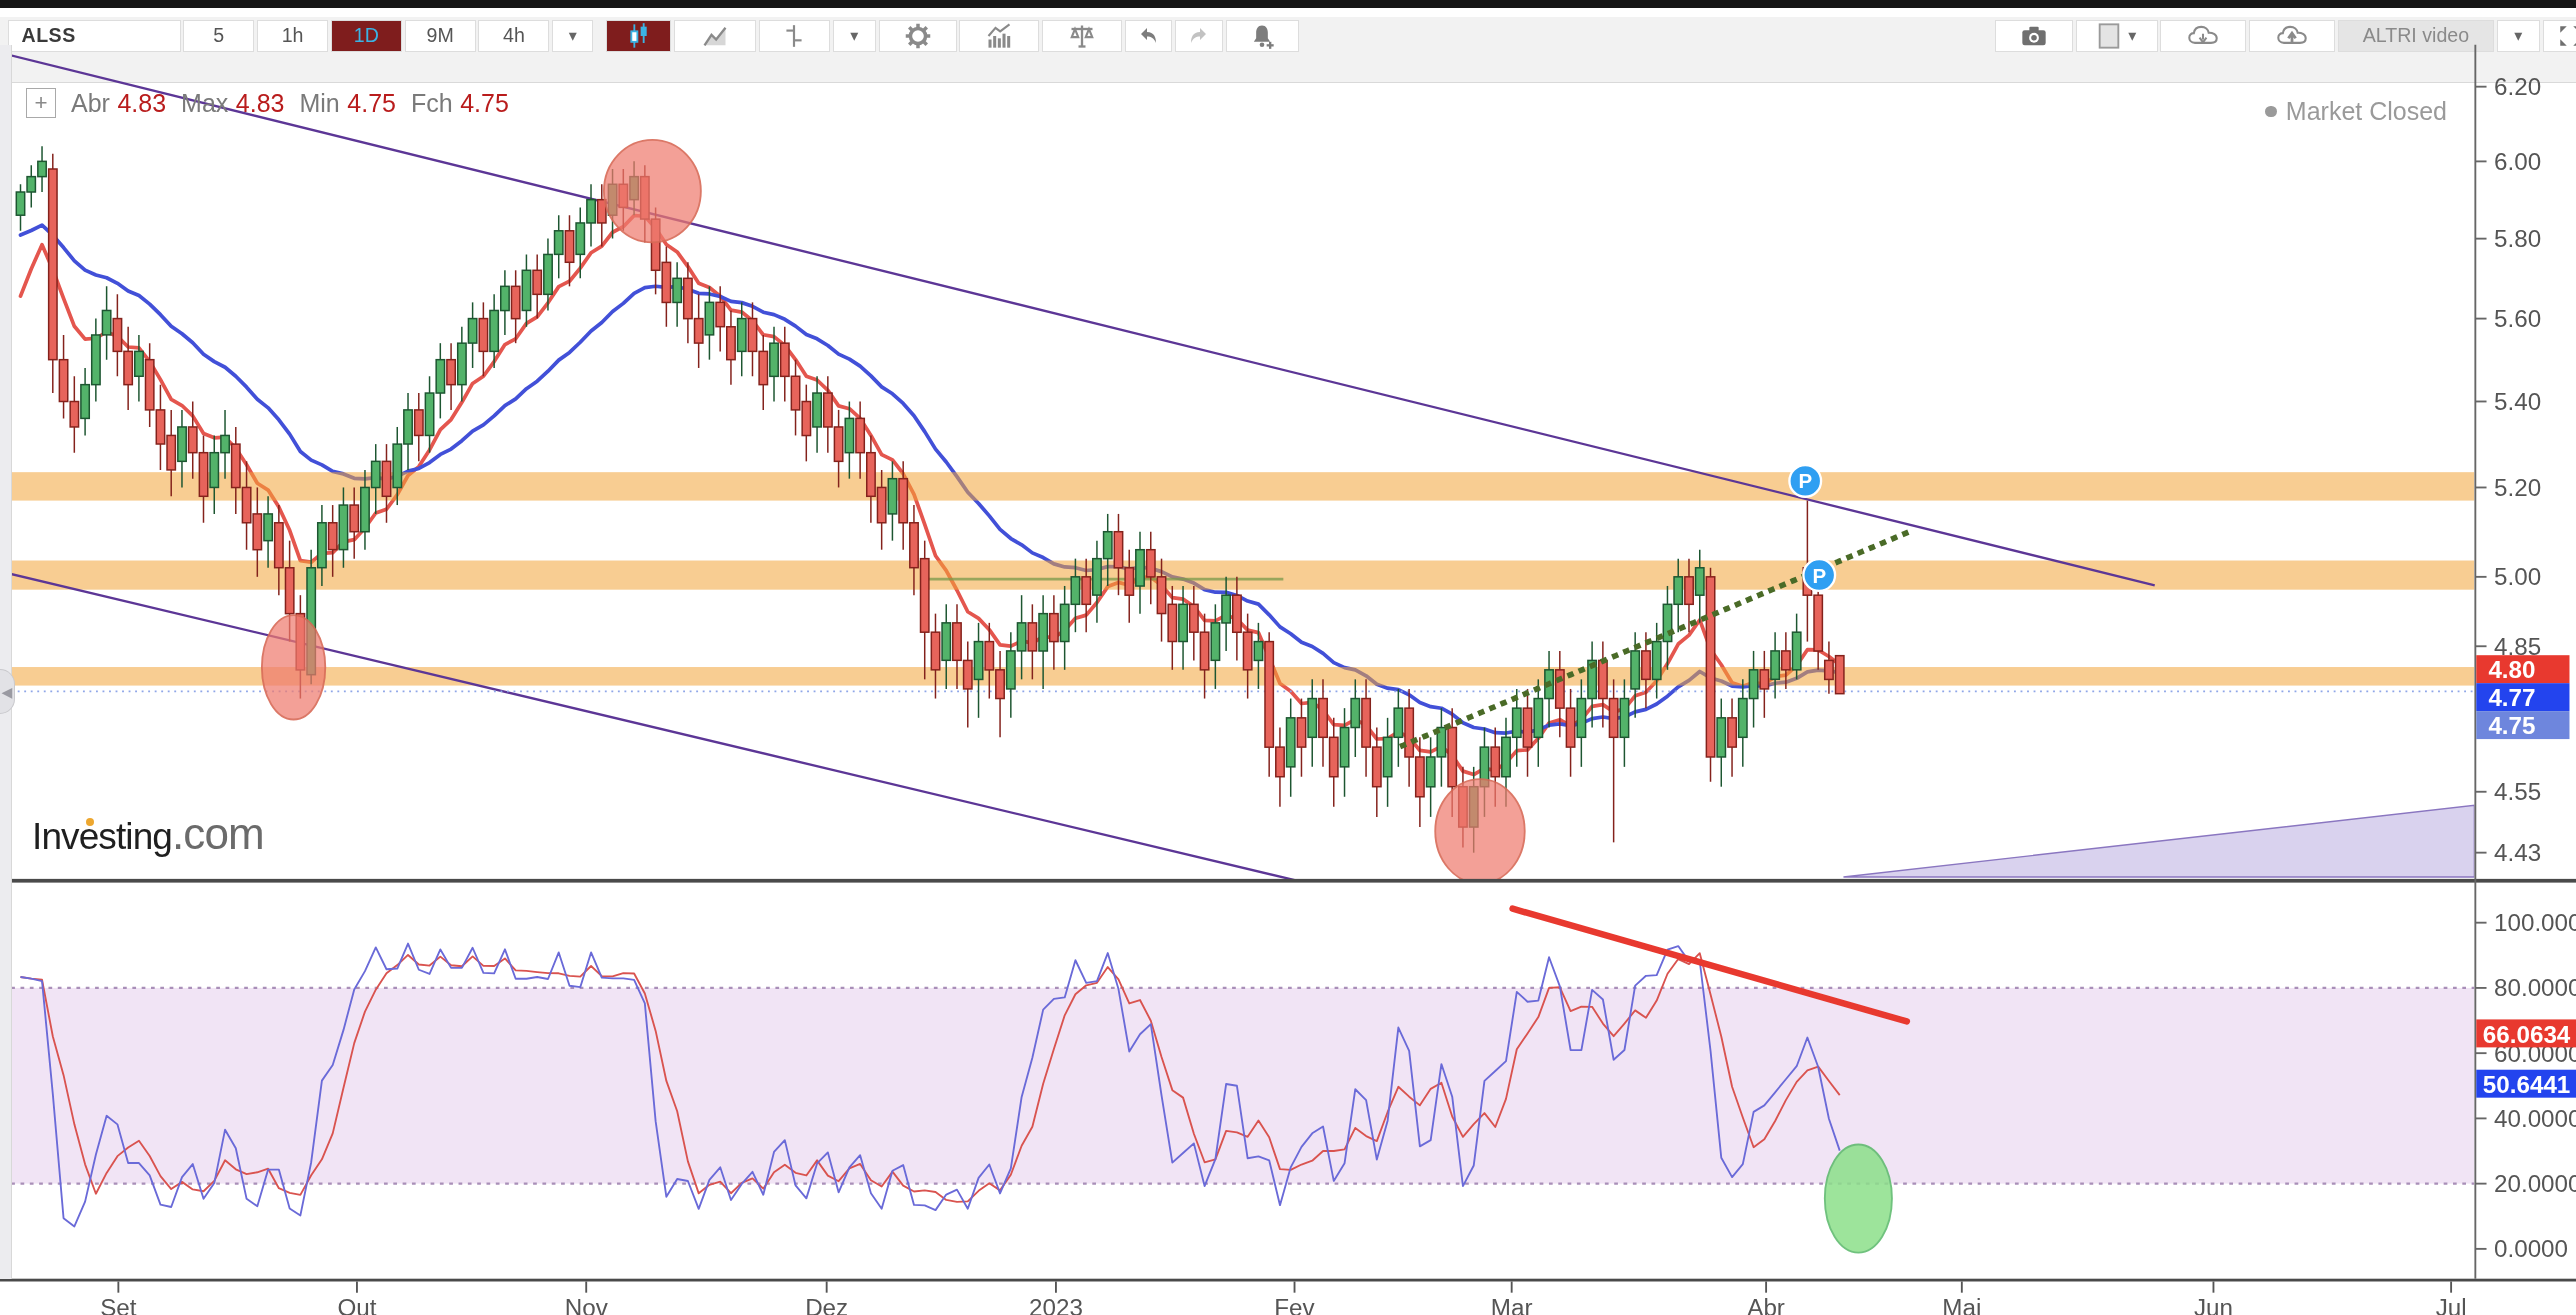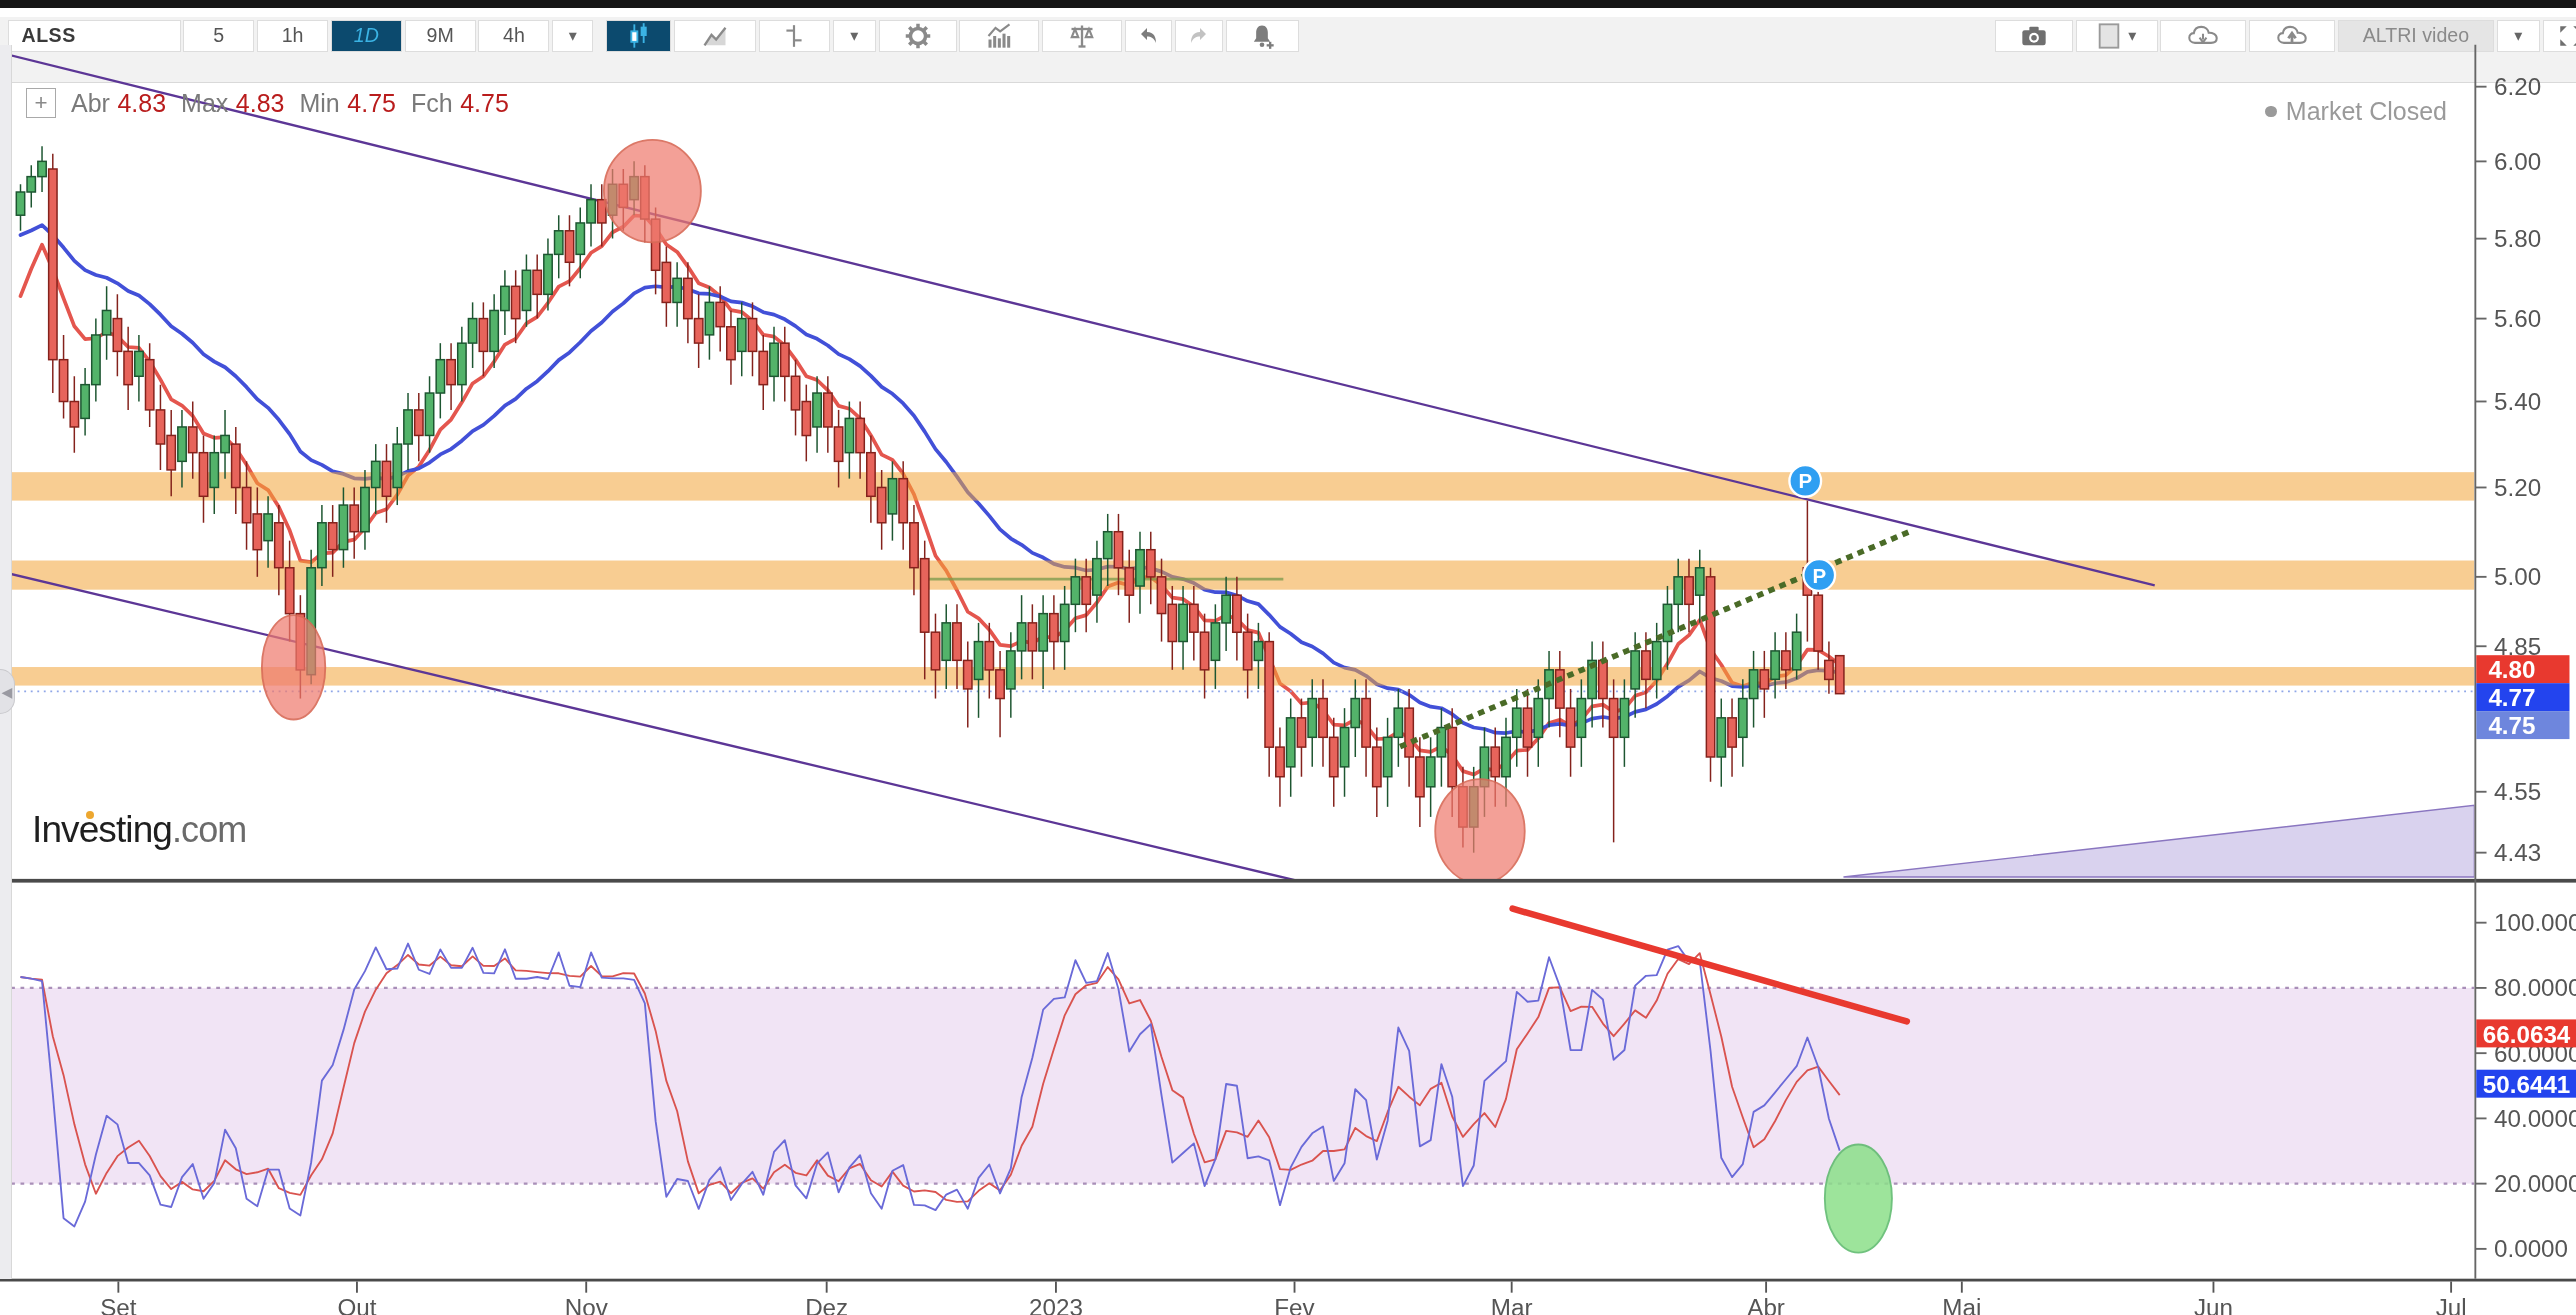--- a/index.html
+++ b/index.html
@@ -6,41 +6,41 @@
   .app{position:relative;width:2576px;height:1316px;background:#fff;overflow:hidden;
        font-family:"Liberation Sans","DejaVu Sans",sans-serif;}
   .topstrip{position:absolute;left:0;top:0;width:2576px;height:7.5px;background:#161616;}
   .toolbar{position:absolute;left:0;top:17px;width:2576px;height:37px;background:#f2f2f2;
            border-bottom:0.9px solid #d9d9d9;display:flex;align-items:flex-start;padding:14px;}
   .tb{display:flex;gap:2.8px;position:absolute;top:2.8px;}
   .tb-left{left:7.5px;}
   .tb-right{right:7.5px;}
   .tbtn{height:32px;background:#fff;border:0.9px solid #ddd;display:flex;align-items:center;
         justify-content:center;color:#555;font-size:19.6px;box-sizing:border-box;cursor:pointer;}
-  .tbtn.active{background:#0c4a6e;font-style:italic;}
+  .tbtn.active{background:#7f1d1d;}
   .tbtn.sym{width:173px;justify-content:flex-start;padding-left:13px;color:#3a3a3a;font-weight:bold;letter-spacing:0.5px;}
   .tf{width:71px;}
   .tf.active{color:#3bb3e4;}
   .caretbtn{width:41px;}
   .caret{color:#666;font-size:16px;}
   .icobtn{width:78px;}
   svg text{font-family:"Liberation Sans","DejaVu Sans",sans-serif;}
   .legendrow{position:absolute;left:26px;top:88px;display:flex;align-items:center;gap:15px;
              font-size:25px;z-index:5;}
   .plusbox{width:28px;height:28px;border:1.9px solid #a9a9a9;background:#fff;color:#8a8a8a;
            display:flex;align-items:center;justify-content:center;font-size:22.4px;line-height:1;}
   .leglabel{color:#7a7a7a;}
   .legval{color:#b91c1c;margin-left:-7.5px;}
   .marketclosed{position:absolute;right:129px;top:97px;color:#9a9a9a;font-size:25px;z-index:5;
                 display:flex;align-items:center;gap:9.3px;}
   .mcdot{width:11.2px;height:11.2px;border-radius:50%;background:#9a9a9a;display:inline-block;}
   .brand{position:absolute;left:32px;top:809px;z-index:5;font-size:37px;letter-spacing:-0.9px;}
   .brand .main{font-weight:normal;color:#1f1f1f;position:relative;}
   .brand .idot{position:absolute;right:78px;top:1.9px;width:8.4px;height:8.4px;border-radius:50%;background:#eda72f;}
-  .brand .suffix{color:#6b6b6b;font-weight:normal;font-size:36px;}
+  .brand .suffix{color:#6b6b6b;font-weight:normal;font-size:44px;}
   .chartsvg{position:absolute;left:0;top:0;z-index:1;}
   .sidestrip{position:absolute;left:0;top:45px;width:11.2px;height:1234px;background:#ececef;border-right:0.9px solid #d8d8d8;z-index:2;}
   .sidetab{position:absolute;left:0px;top:669px;width:14px;height:43px;background:#e2e2e6;border:0.9px solid #c9c9cd;
            border-left:none;border-radius:0 21.4px 21.4px 0;z-index:3;color:#9a9aa2;font-size:14px;
            display:flex;align-items:center;justify-content:center;}
 </style>
 </head>
 <body>
 
 <div class="app">

